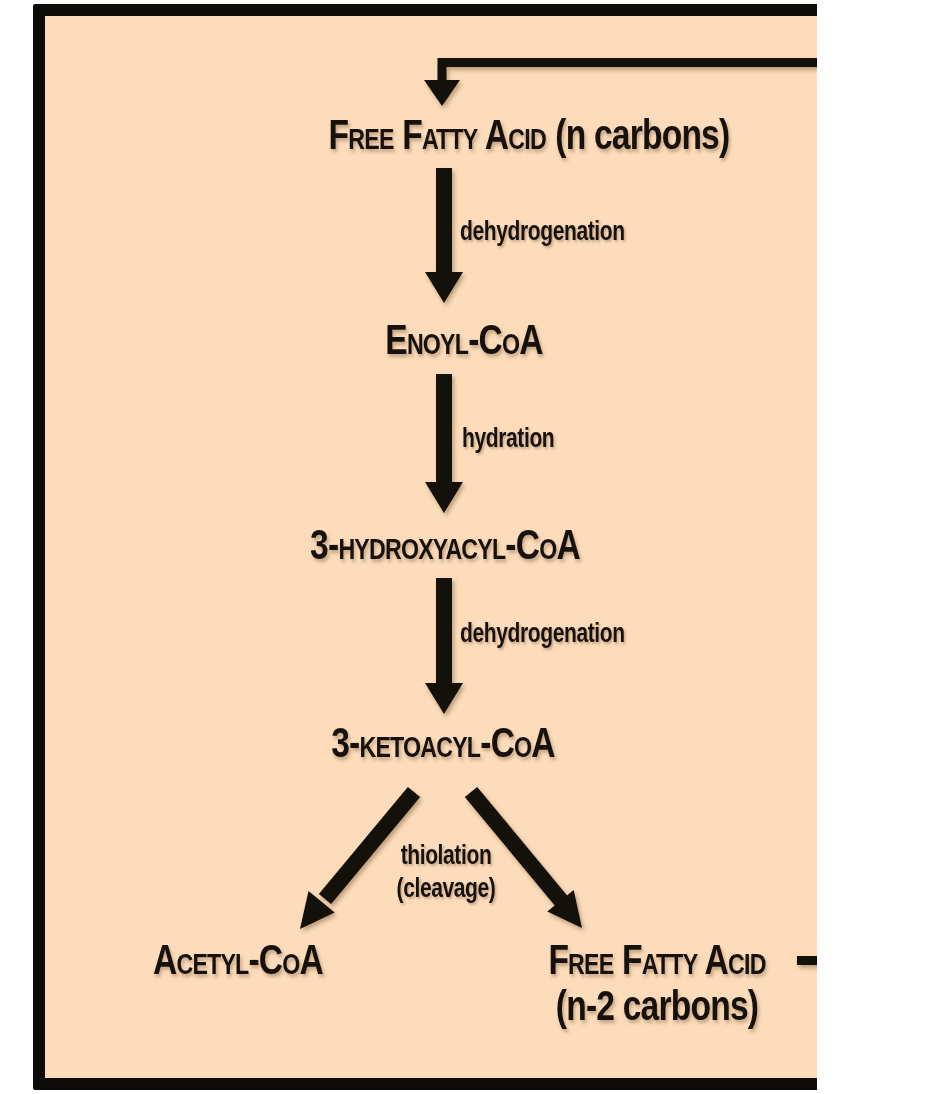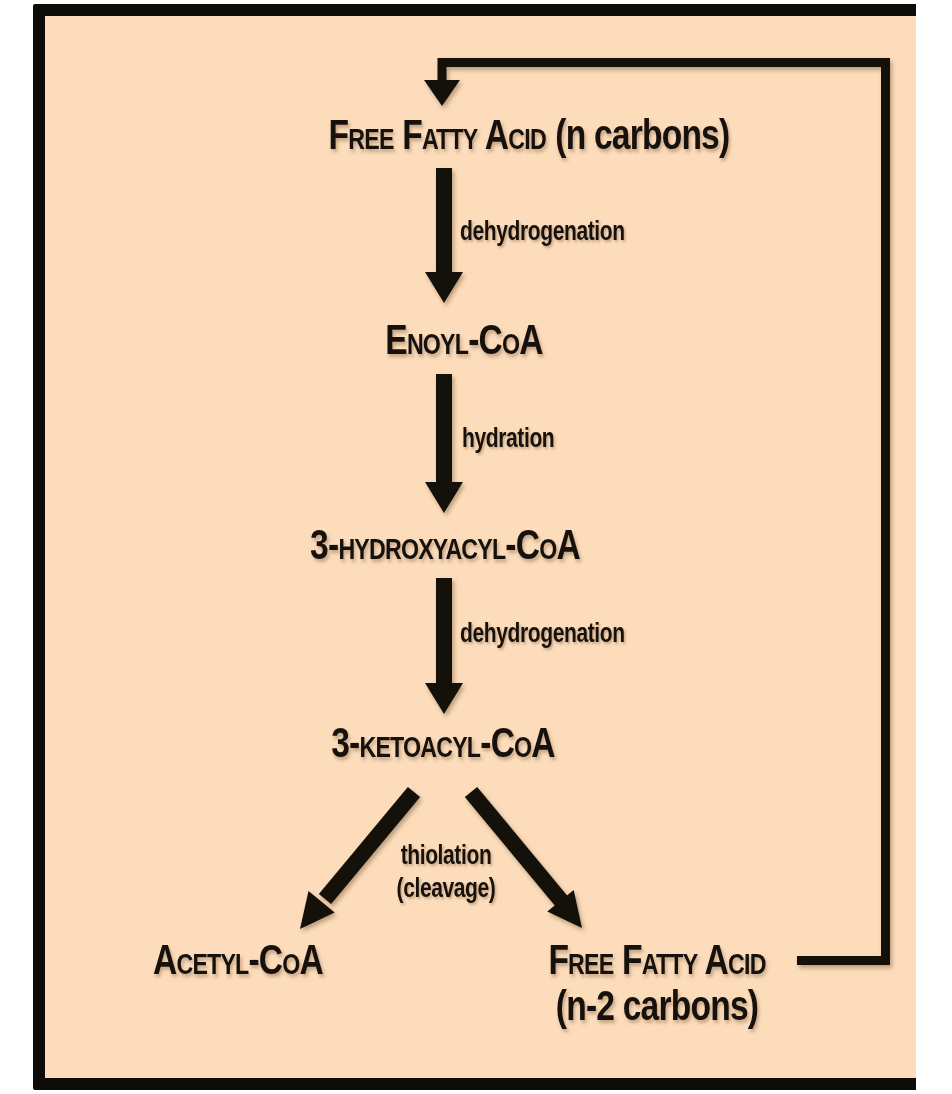--- a/index.html
+++ b/index.html
@@ -1,18 +1,18 @@
 <!DOCTYPE html>
 <html><head>
 <meta charset="utf-8">
 <style>
   html, body { margin: 0; padding: 0; background: #ffffff; }
   #canvas {
     position: relative;
-    width: 916px;
+    width: 817px;
     height: 1094px;
     background: #ffffff;
     overflow: hidden;
     font-family: "Liberation Sans", sans-serif;
   }
   #panel {
     position: absolute;
     left: 33px; top: 4px;
     width: 912px; height: 1086px;
     box-sizing: border-box;

